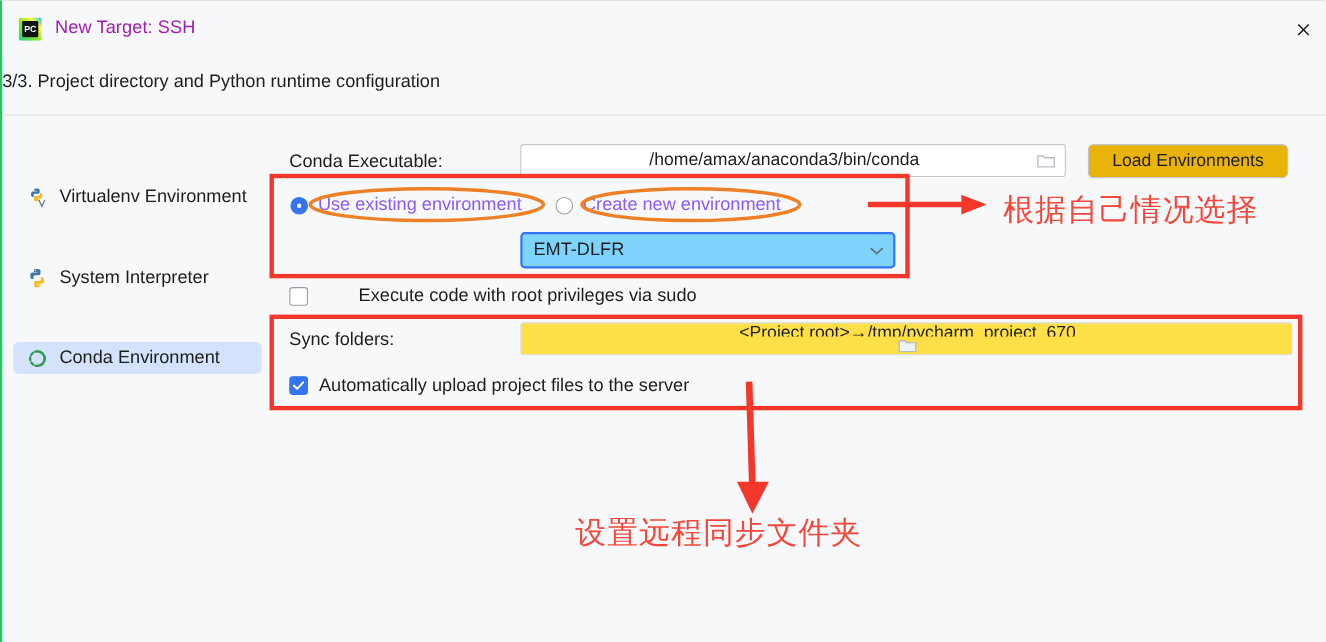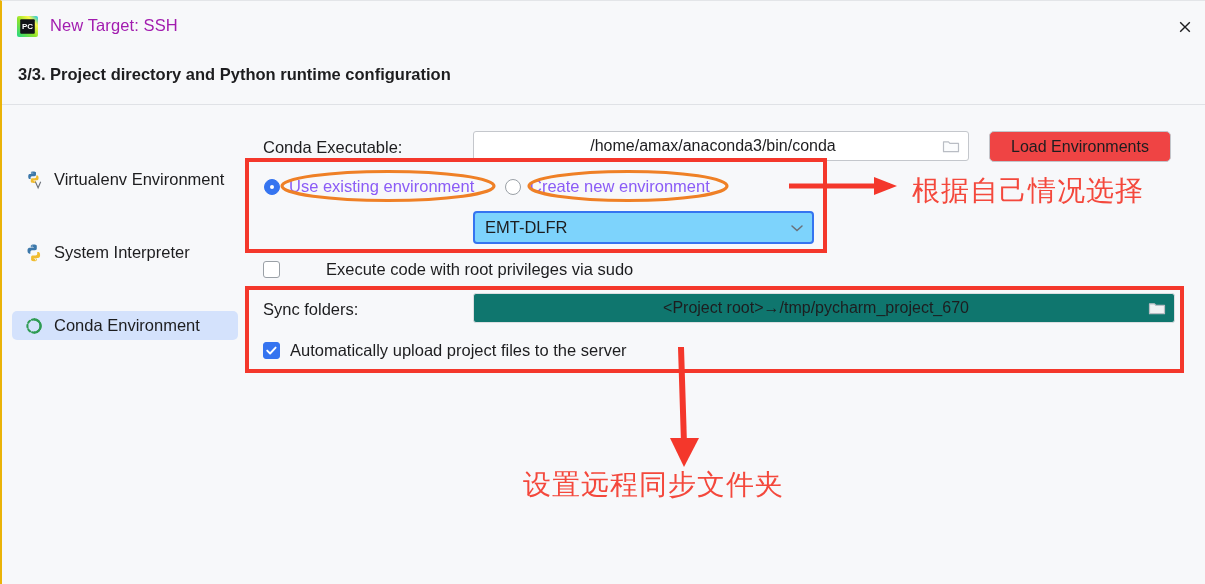--- a/index.html
+++ b/index.html
@@ -8,21 +8,21 @@
     width: 1205px; height: 584px;
     overflow: hidden;
     background: #f7f8fa;
     font-family: "Liberation Sans", "DejaVu Sans", sans-serif;
   }
   #root {
     position: relative;
     width: 1205px;
     height: 584px;
     background: #f7f8fa;
-    border-left: 2px solid #eab308;
+    border-left: 2px solid #22c55e;
     border-top: 1px solid #e3e5e8;
     padding-left: 48px;
   }
 
   
   #titlebar {
     position: absolute;
     left: 0; top: 0;
     width: 1205px; height: 50px;
     background: #f7f8fa;
@@ -43,24 +43,23 @@
     position: absolute;
     right: 8px; top: 12px;
     width: 28px; height: 28px;
     display: flex; align-items: center; justify-content: center;
     cursor: pointer;
   }
 
   
   #step-label {
     position: absolute;
-    left: 16px; top: 64px;
-    font-size: 16.5px;
-    color: #1d1d1f;
-    font-weight: bold;
+    left: 0; top: 64px;
+    font-size: 16.5px;
+    color: #1d1d1f;
   }
 
   
   #header-divider {
     position: absolute;
     left: 0; top: 103px;
     width: 1205px; height: 1px;
     background: #e0e2e6;
   }
 
@@ -107,26 +106,26 @@
     position: absolute;
     background: #ffffff;
     border: 1px solid #c4c7cc;
     border-radius: 3px;
     display: flex;
     align-items: center;
     padding: 0 8px 0 10px;
     font-size: 16px;
     color: #1d1d1f;
   }
-  .tfield.readonly { background: #0f766e; border-color: #dcdee1; }
+  .tfield.readonly { background: #fde047; border-color: #dcdee1; flex-direction: column; }
   .tfield .val { flex: 1; white-space: nowrap; overflow: hidden; text-align: center; }
 
   .btn {
     position: absolute;
-    background: #ef4444;
+    background: #eab308;
     border: 1px solid #c2c5ca;
     border-radius: 5px;
     font-size: 16px;
     color: #1d1d1f;
     display: flex;
     align-items: center;
     justify-content: center;
     cursor: pointer;
   }
 

